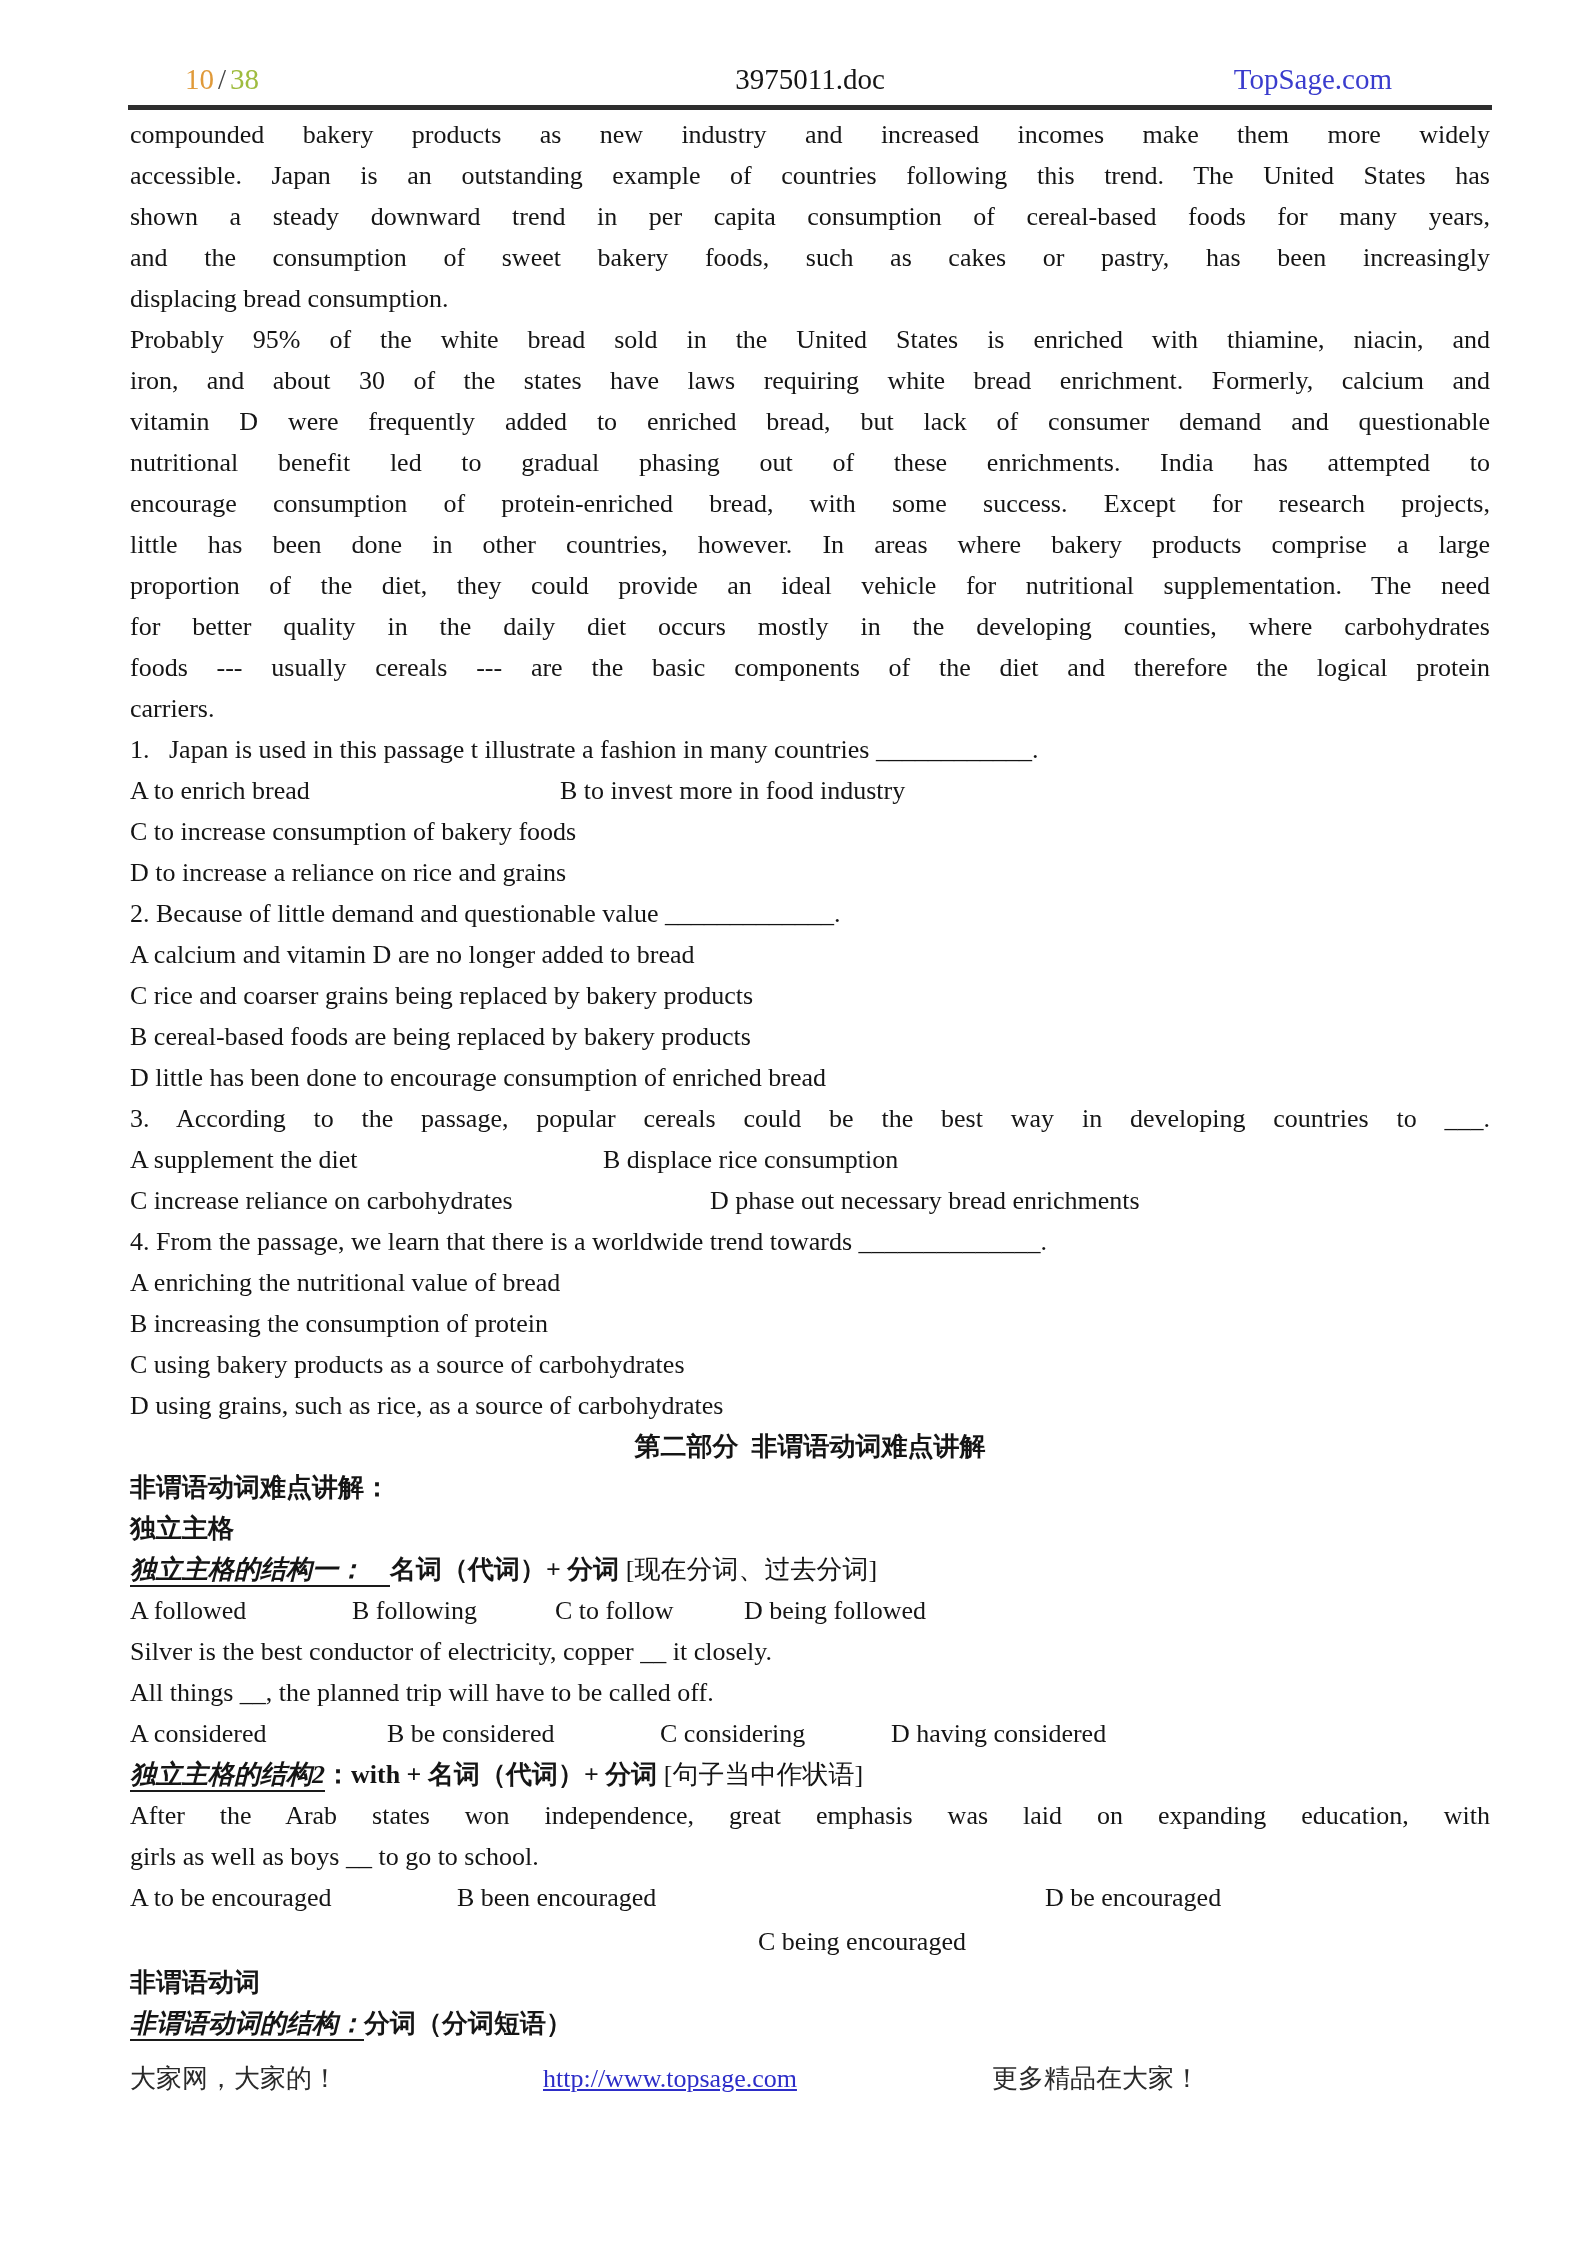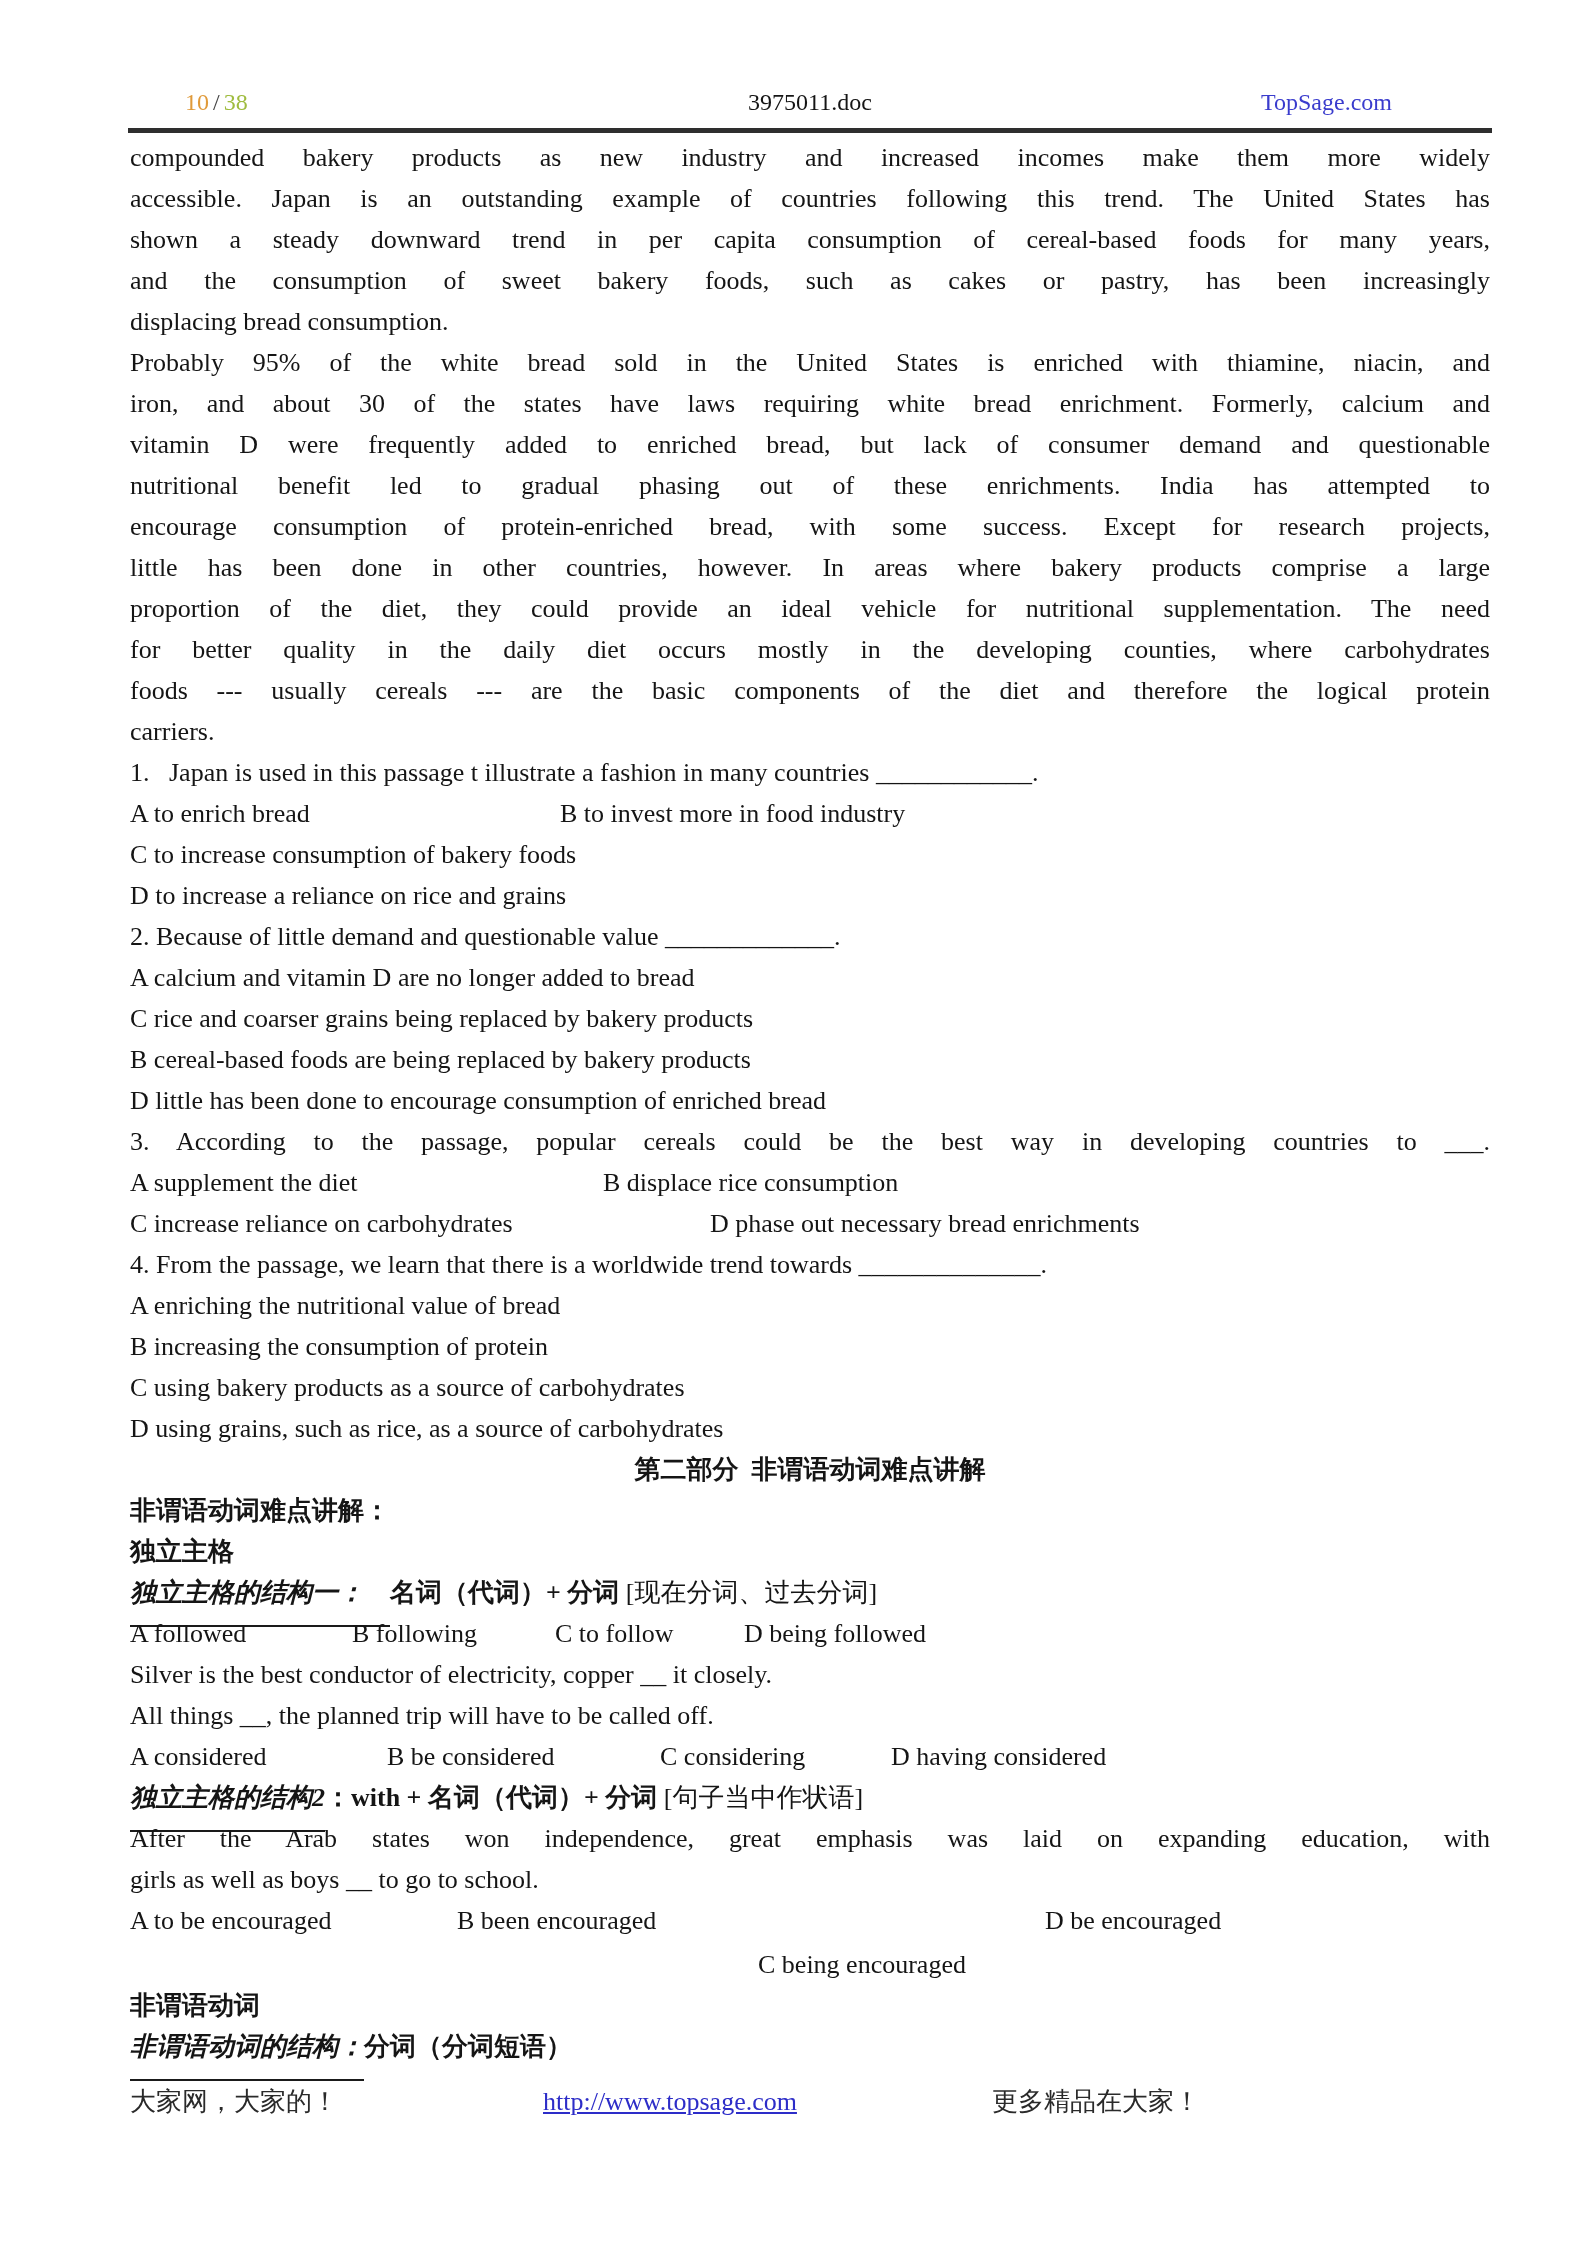--- a/index.html
+++ b/index.html
@@ -11,22 +11,22 @@
     overflow:hidden;
     font-family:"Liberation Serif","DejaVu Serif",serif;
     color:#151515;
   }
   
   .header {
     display:grid;
     grid-template-columns:1fr 1fr 1fr;
     align-items:end;
     margin:0 104px 0 130px;
-    padding-top:86px;
-    font-size:24px;
+    padding-top:63px;
+    font-size:29px;
     line-height:32px;
   }
   .h-left  { padding-left:55px; }
   .h-center{ text-align:center; }
   .h-right { text-align:right; padding-right:98px; }
   .pg-cur { color:var(--page-current,#e09a3a); }
   .pg-sep { color:var(--page-separator,#444); padding:0 4px; }
   .pg-tot { color:var(--page-total,#9fbc3f); }
   .site-link { color:var(--site-link,#3a3ccd); text-decoration:none; cursor:pointer; }
   .rule {
@@ -40,21 +40,21 @@
     font-size:26px;
     line-height:41px;
   }
   .blk { white-space:pre-wrap; min-height:41px; }
   .jline { white-space:normal; text-align:justify; text-align-last:justify; }
   .center { text-align:center; font-weight:bold; white-space:pre-wrap; }
   .boldln { font-weight:bold; }
   .cols span { display:inline-block; vertical-align:top; }
   .seg-iu {
     font-style:italic; font-weight:bold;
-    border-bottom:2px solid #1a1a1a; padding-bottom:18px;
+    border-bottom:2px solid #1a1a1a; padding-bottom:1px;
   }
   .seg-b { font-weight:bold; }
   .seg-n { font-weight:normal; }
   
   .footer {
     display:flex;
     margin:16px 0 0 130px;
     font-size:26px;
     line-height:38px;
     color:#2a2a2a;

